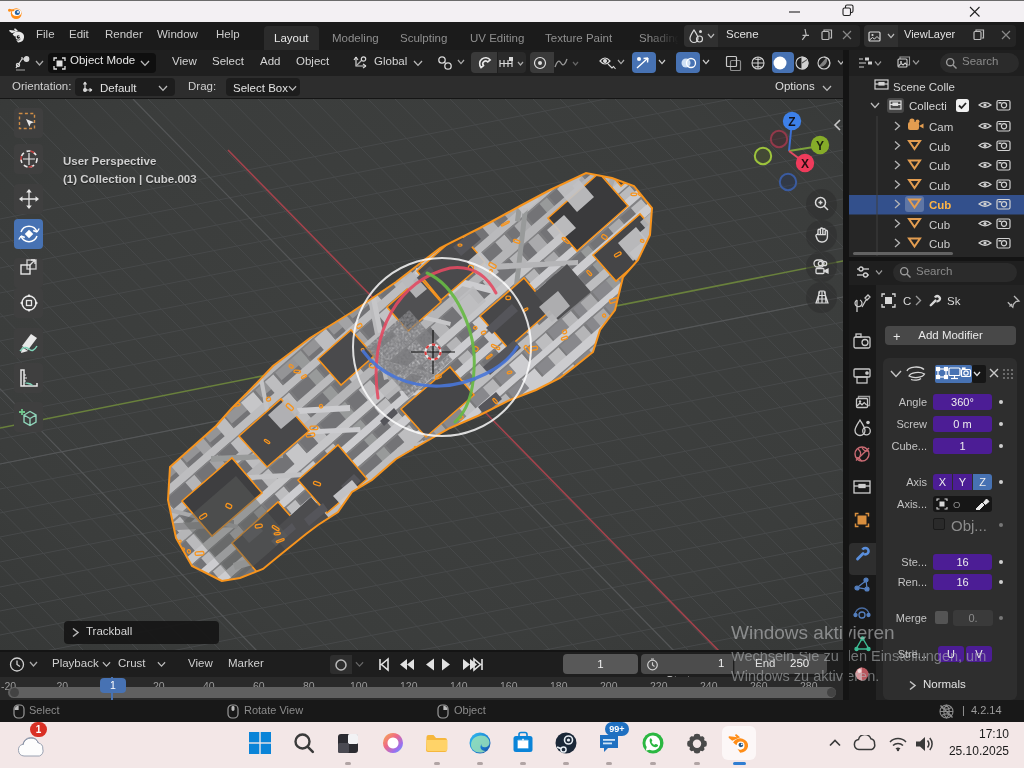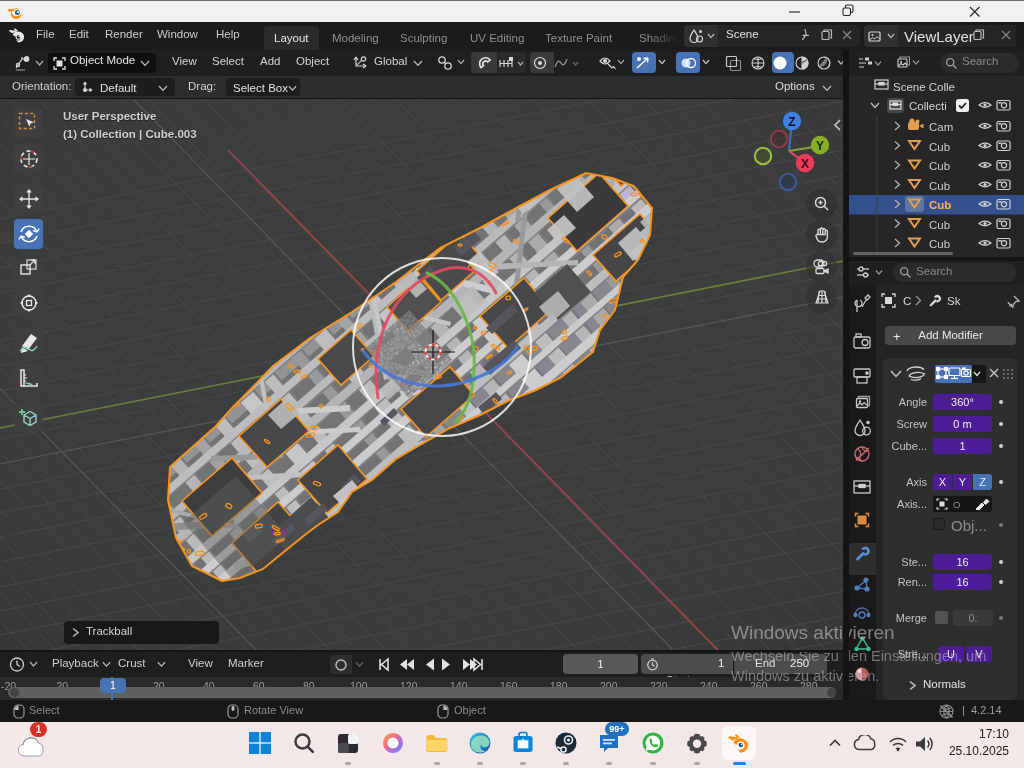--- a/index.html
+++ b/index.html
@@ -14,21 +14,21 @@
 .wstab{top:4px;height:24px;line-height:24px;padding:0 10px;color:#8f8f8f;border-radius:4px 4px 0 0;}
 .wstab.active{background:#2b2b2b;color:#e7e7e7;}
 
 #toolbar{left:0;top:50px;width:848px;height:26px;background:#1f1f1f;color:#d4d4d4;font-size:11.5px;}
 #outlhead{left:849px;top:50px;width:175px;height:26px;background:#1f1f1f;}
 
 #toolsettings{left:0;top:76px;width:848px;height:23px;background:#2d2d2d;color:#cfcfcf;font-size:11.5px;border-bottom:1px solid #151515;}
 .tsbox{background:#1d1d1d;border-radius:4px;height:18px;line-height:18px;top:2px;color:#dedede;}
 
 #viewport{left:0;top:99px;width:848px;height:553px;background:#3b3d3c;overflow:hidden;}
-.vptext{color:#d0d0d0;font-size:11.5px;font-weight:bold;text-shadow:0 1px 1px rgba(0,0,0,.5);}
+.vptext{color:#d0d0d0;font-size:11.5px;font-weight:bold;text-shadow:0 1px 1px rgba(0,0,0,.5);margin-top:45px;}
 
 .ltool{left:14px;width:29px;height:30px;background:#3f3f3f;border-radius:4px;}
 .ltool.active{background:#4772b3;}
 
 .navbtn{left:806px;width:31px;height:31px;background:rgba(45,45,45,.55);border-radius:50%;}
 
 #timeline{left:0;top:652px;width:848px;height:48px;background:#242424;}
 #tlhead{left:0;top:0;width:848px;height:25px;background:#1e1e1e;color:#d0d0d0;font-size:11.5px;}
 #tlruler{left:0;top:25px;width:848px;height:23px;background:#2a2a2a;color:#9b9b9b;font-size:10.5px;}
 
@@ -107,21 +107,21 @@
         <path d="M46 3 l8 8 M54 3 l-8 8" stroke="#888"></path>
       </svg>
     <div class="abs" style="left:864px;top:3px;width:152px;height:22px;background:#252525;border-radius:4px;"></div>
     <div class="abs" style="left:864px;top:3px;width:34px;height:22px;background:#303030;border-radius:4px 0 0 4px;"></div>
     <svg class="abs" style="left:867px;top:7px" width="30" height="15" viewBox="0 0 30 15" fill="none" stroke="#d8d8d8" stroke-width="1.2">
         <rect x="2" y="3" width="11" height="9" rx="1"></rect>
         <circle cx="5.5" cy="6" r="1.1" fill="#d8d8d8" stroke="none"></circle>
         <path d="M2.5 11 l3-2.5 2 1.5 2.5-2.5 2.5 2.5" stroke-width="1"></path>
         <path d="M21 5 l3 3.6 3-3.6" stroke="#bbb"></path>
       </svg>
-    <div class="abs" style="left:904px;top:6px;color:#e2e2e2;font-size:15px">ViewLayer</div>
+    <div class="abs" style="left:904px;top:6px;color:#e2e2e2;font-size:11px">ViewLayer</div>
     <svg class="abs" style="left:972px;top:6px" width="45" height="15" viewBox="0 0 45 15" stroke="#bbb" fill="none" stroke-width="1.2">
         <rect x="2" y="3.5" width="7" height="8" rx="1"></rect>
         <path d="M4 3.5 v-1.5 h7.5 v8 h-1.5"></path>
         <path d="M30 3 l8 8 M38 3 l-8 8" stroke="#888"></path>
       </svg>
   </div>
   <div class="abs" id="toolbar">
     <svg class="abs" style="left:14px;top:5px" width="58px" height="16" viewBox="0 0 58 16">
         <g stroke="#d8d8d8" fill="none" stroke-width="1.2">
           <path d="M2 13 L8 4 M8 4 h4 M8 4 v-2"></path>

